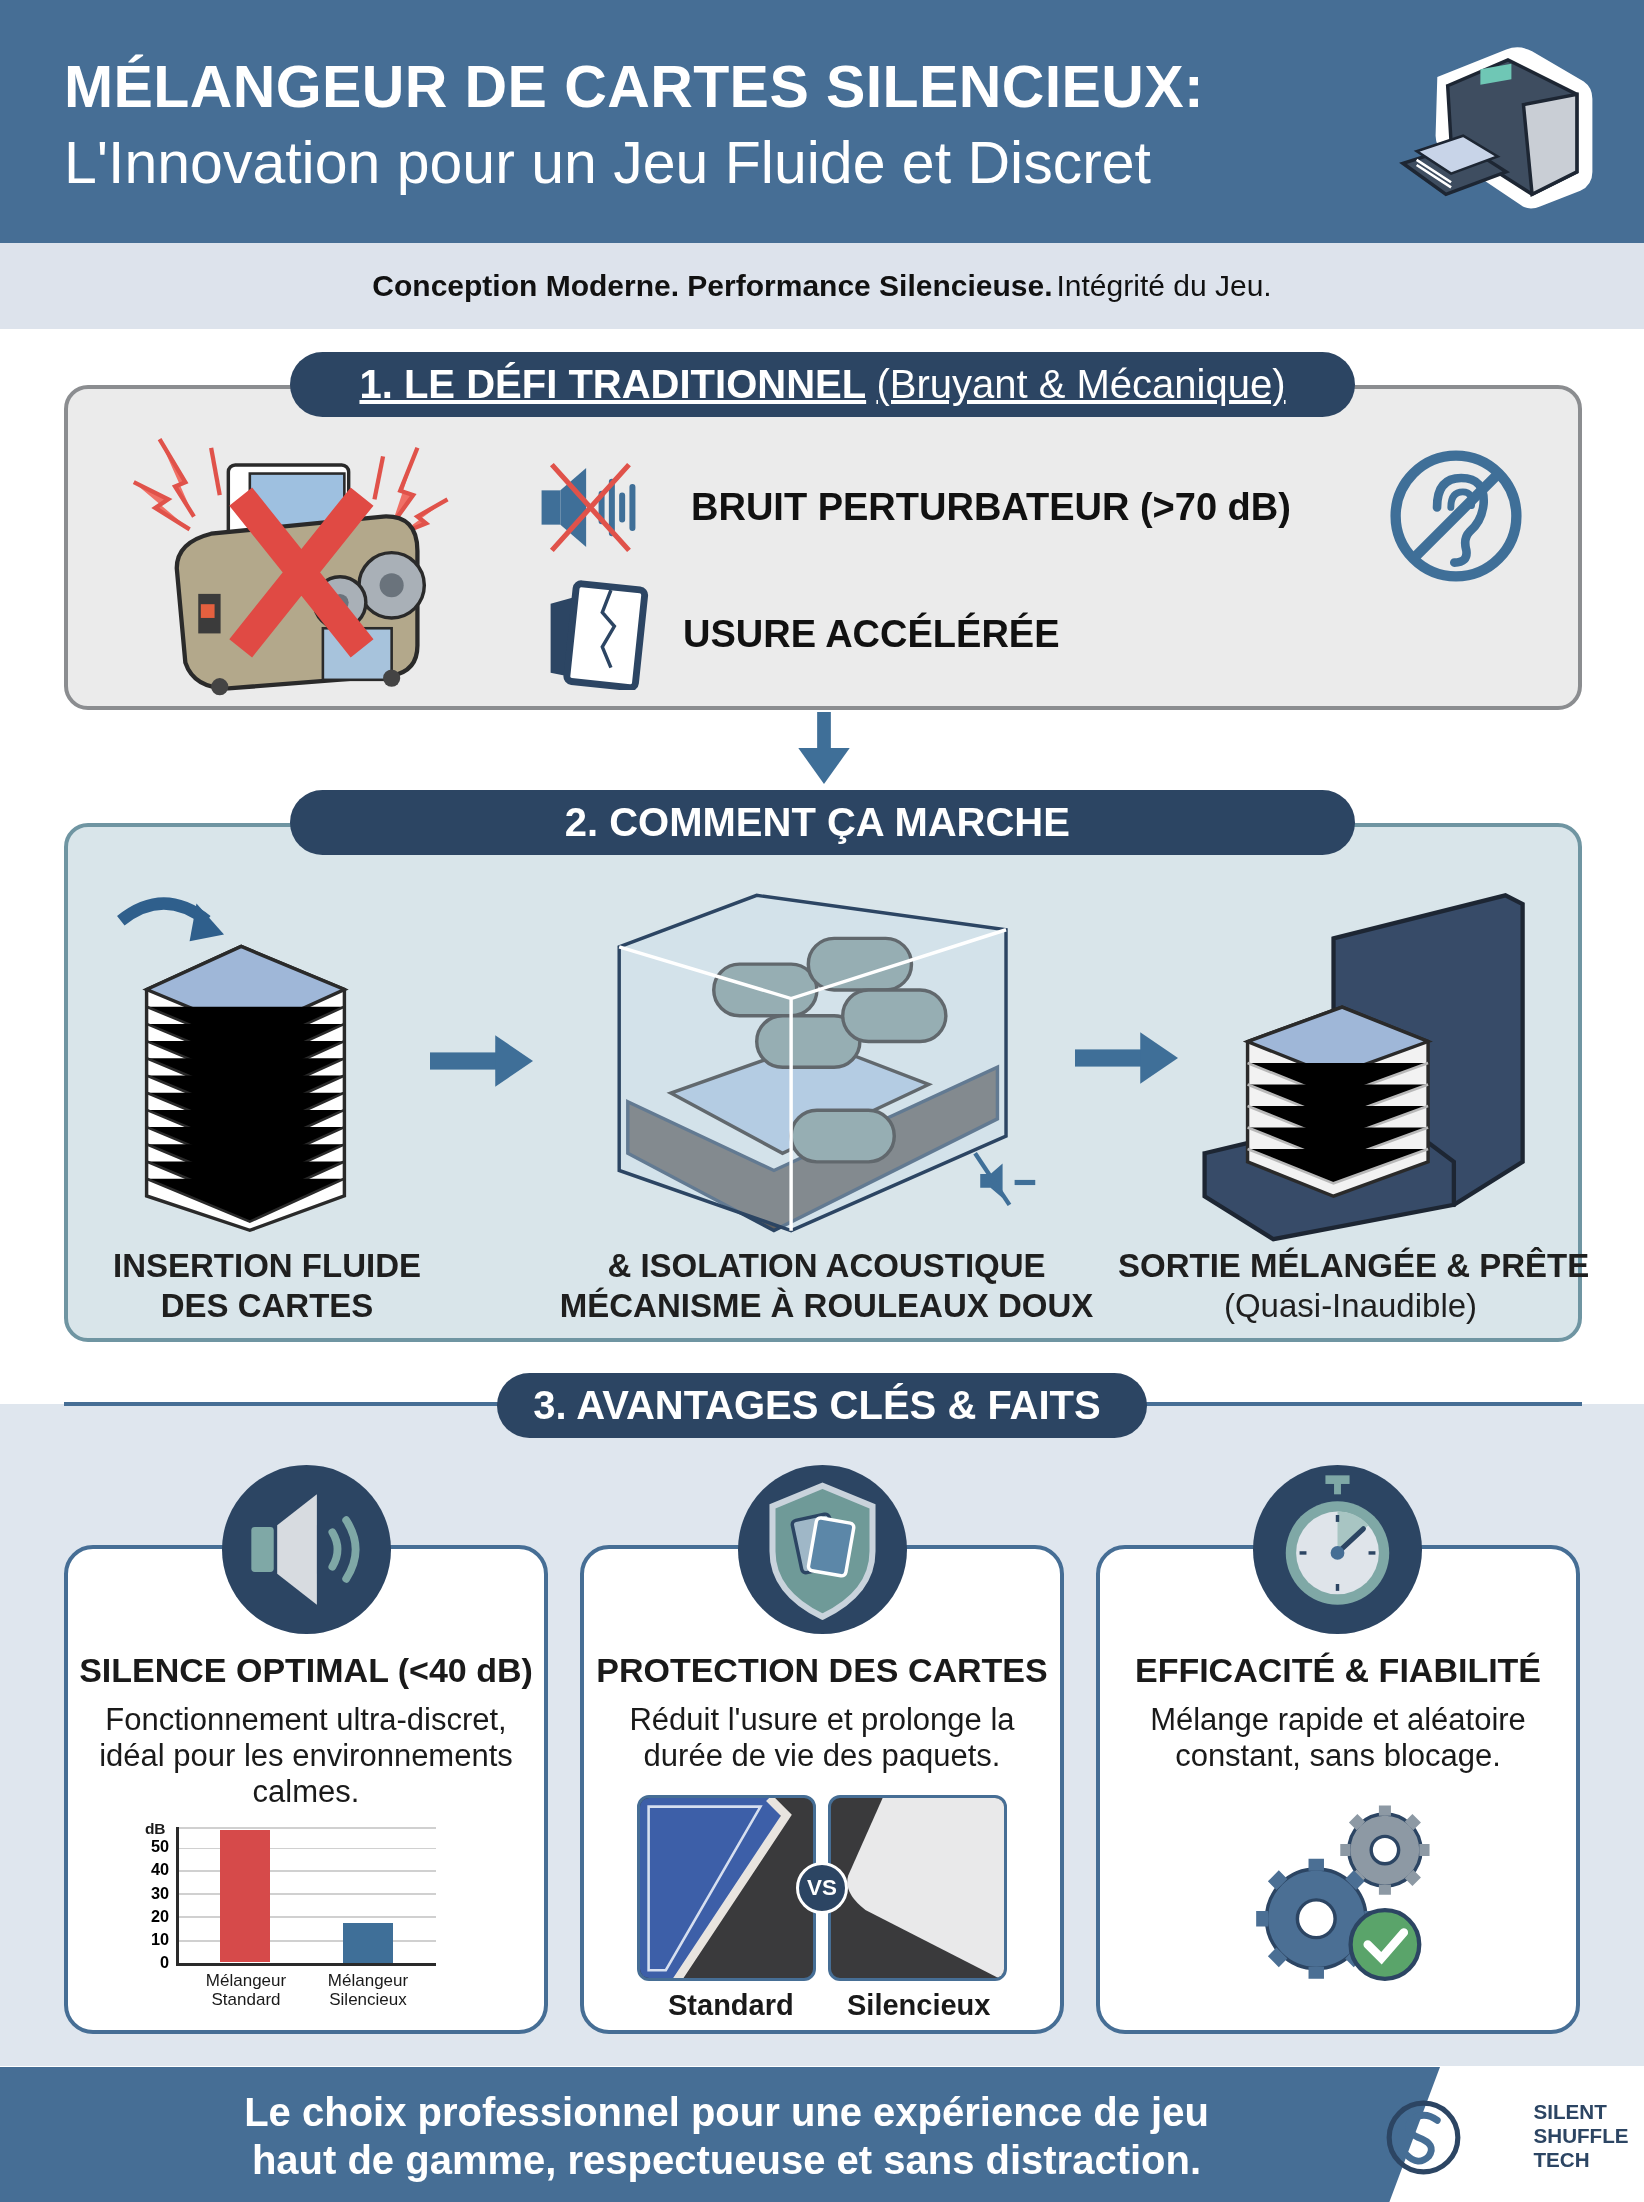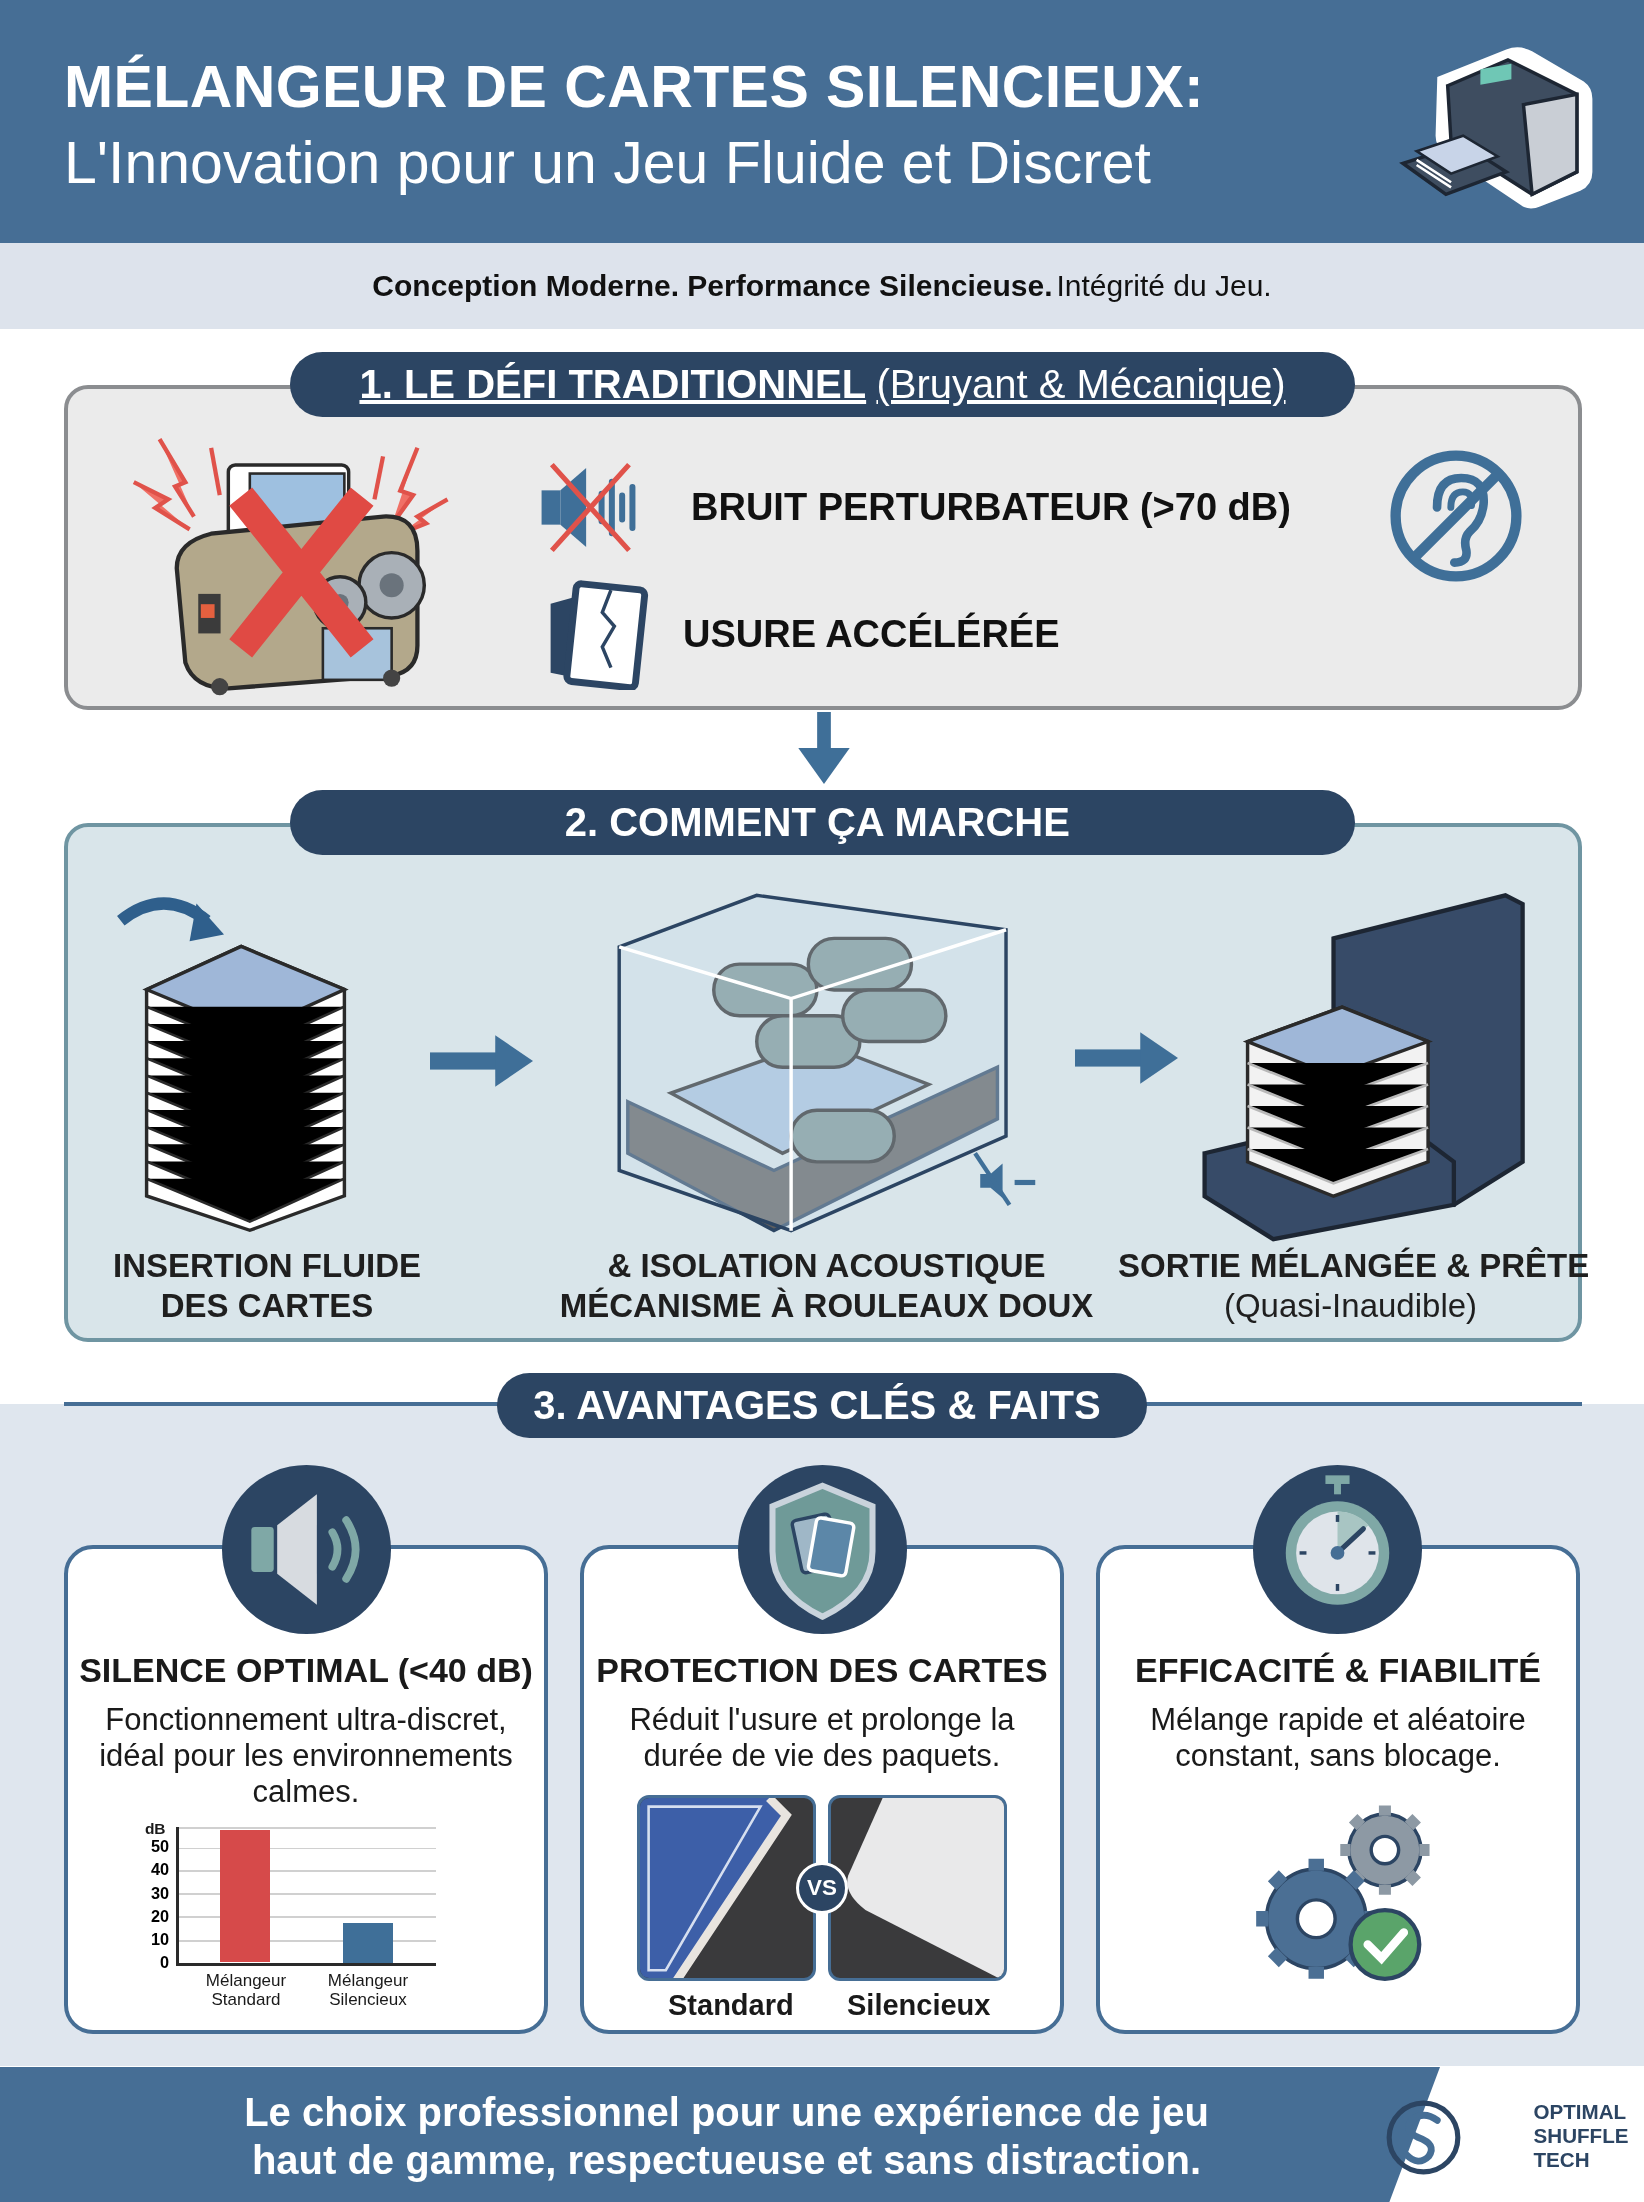--- a/index.html
+++ b/index.html
@@ -347,18 +347,18 @@
   <div class="msg">
     <span style="display:block">Le choix professionnel pour une expérience de jeu</span>
     <span style="display:block">haut de gamme, respectueuse et sans distraction.</span>
   </div>
   <div class="logo-plate"></div>
   <svg class="brand-mark" viewBox="0 0 92 92">
     <circle cx="46" cy="46" r="40" fill="none" stroke="#2c4563" stroke-width="6"></circle>
     <path d="M62 26 Q46 14 32 26 Q22 38 40 46 Q62 54 52 68 Q40 80 26 66" fill="none" stroke="#466e95" stroke-width="8" stroke-linecap="round"></path>
   </svg>
   <div class="brand-text">
-    <span style="display:block">OPTIMAL</span>
+    <span style="display:block">SILENT</span>
     <span style="display:block">SHUFFLE</span>
     <span style="display:block">TECH</span>
   </div>
 </div>
 
 
 </body></html>

